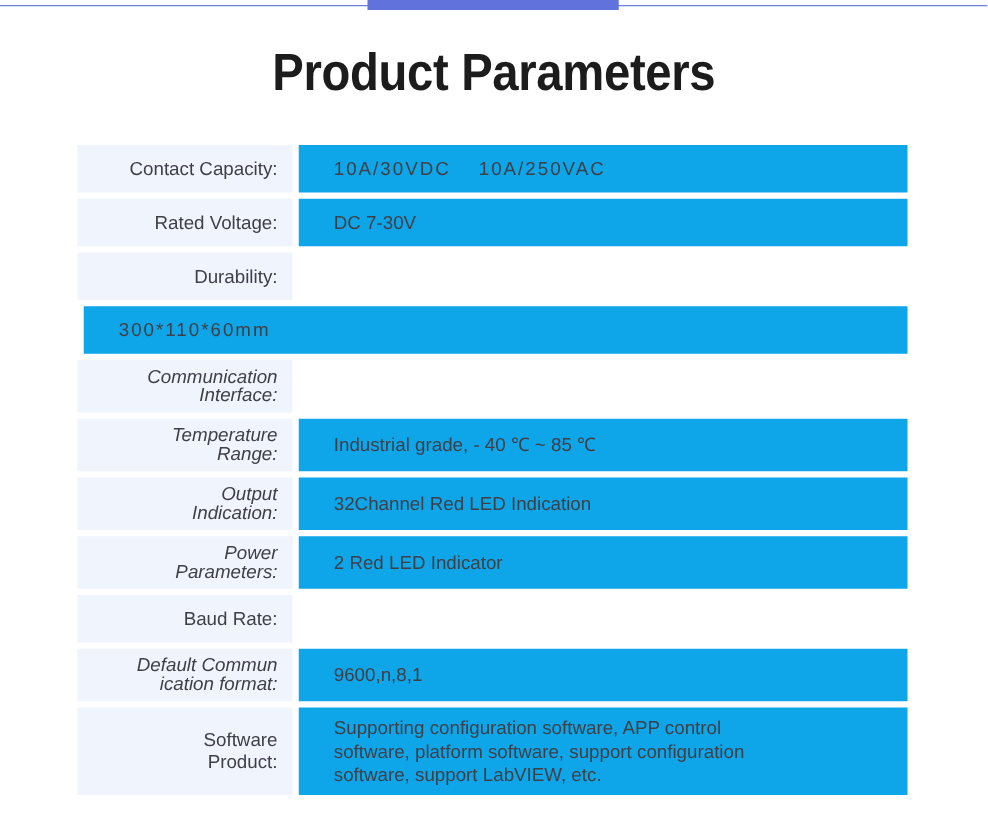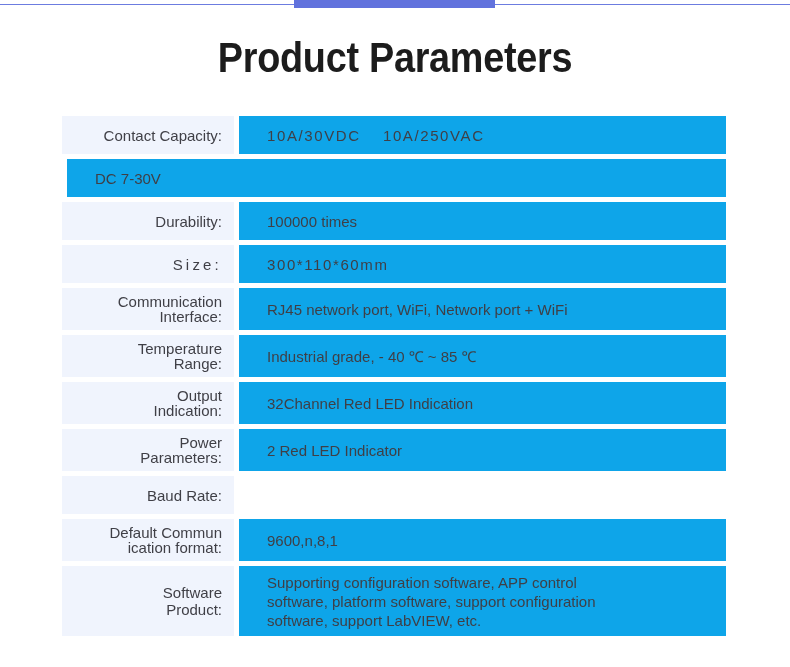--- a/index.html
+++ b/index.html
@@ -108,21 +108,21 @@
   
   .h-std  .spec-label, .h-std  .spec-value { height: 38px; }
   .h-tall .spec-label, .h-tall .spec-value { height: 42px; }
   .h-big  .spec-label, .h-big  .spec-value { height: 70px; }
 
   
   .ls-wide { letter-spacing: 3.2px; }
   .ls-mid  { letter-spacing: 1.6px; }
 
   
-  .lbl-tight { line-height: 15px; }
+  .lbl-tight { line-height: 15px; font-style: italic; }
 </style>
 </head>
 <body>
 
 <div id="top-rule-wrap">
   <div id="top-rule-line"></div>
   <div id="top-rule-accent"></div>
 </div>
 
 <div id="page-title">Product Parameters</div>
@@ -132,50 +132,44 @@
   <div class="spec-row h-std">
     <div class="spec-label">
       <span class="spec-label-inner">Contact Capacity:</span>
     </div>
     <div class="spec-value ls-mid">
       <span class="spec-value-inner">10A/30VDC  10A/250VAC</span>
     </div>
   </div>
 
   <div class="spec-row h-std">
+    <div class="spec-label">
+      <span class="spec-label-inner">Rated Voltage:</span>
+    </div>
     <div class="spec-value">
       <span class="spec-value-inner">DC 7-30V</span>
     </div>
   </div>
 
   <div class="spec-row h-std">
     <div class="spec-label">
       <span class="spec-label-inner">Durability:</span>
     </div>
-    <div class="spec-value">
-      <span class="spec-value-inner">100000 times</span>
-    </div>
-  </div>
-
-  <div class="spec-row h-std">
-    <div class="spec-label ls-wide">
-      <span class="spec-label-inner">Size:</span>
-    </div>
+  </div>
+
+  <div class="spec-row h-std">
     <div class="spec-value ls-mid">
       <span class="spec-value-inner">300*110*60mm</span>
     </div>
   </div>
 
   <div class="spec-row h-tall">
     <div class="spec-label lbl-tight">
       <span class="spec-label-inner">Communication
 Interface:</span>
-    </div>
-    <div class="spec-value">
-      <span class="spec-value-inner">RJ45 network port, WiFi, Network port + WiFi</span>
     </div>
   </div>
 
   <div class="spec-row h-tall">
     <div class="spec-label lbl-tight">
       <span class="spec-label-inner">Temperature
 Range:</span>
     </div>
     <div class="spec-value">
       <span class="spec-value-inner">Industrial grade, - 40 ℃ ~ 85 ℃</span>

